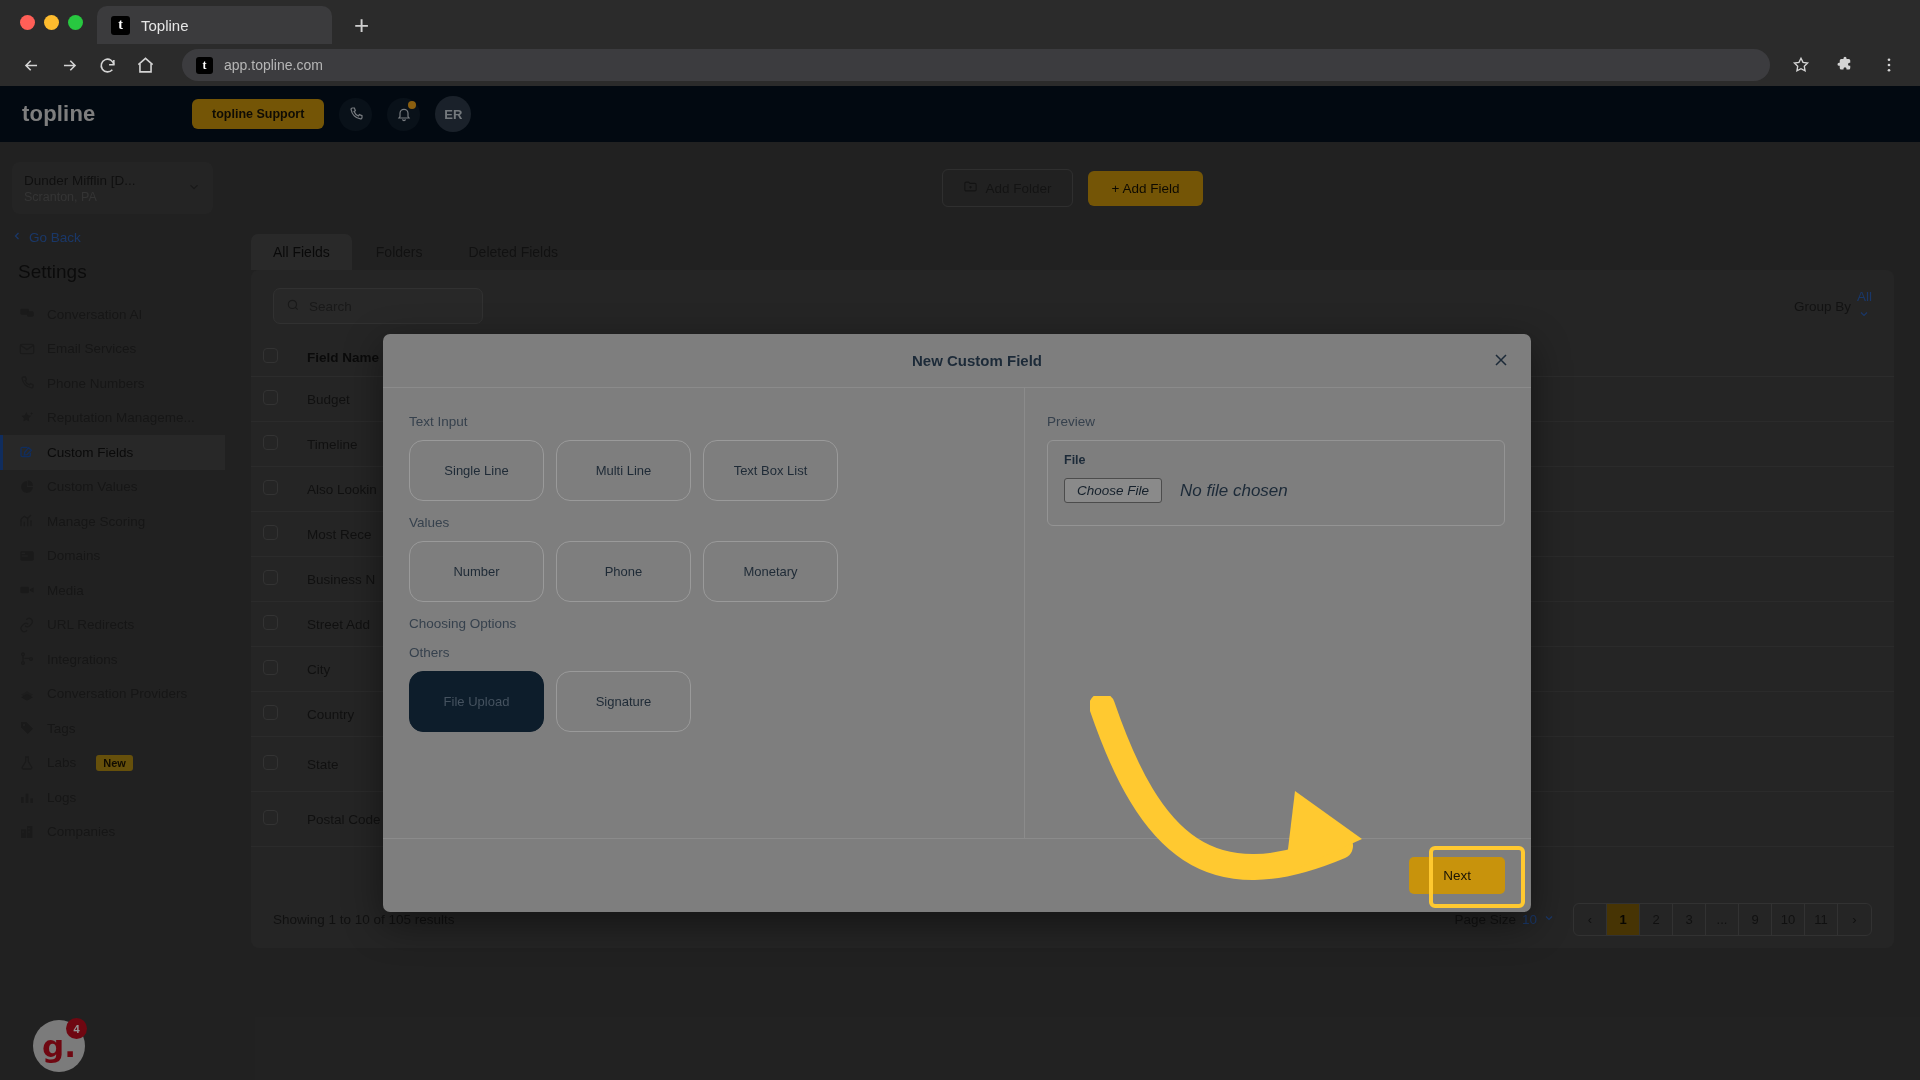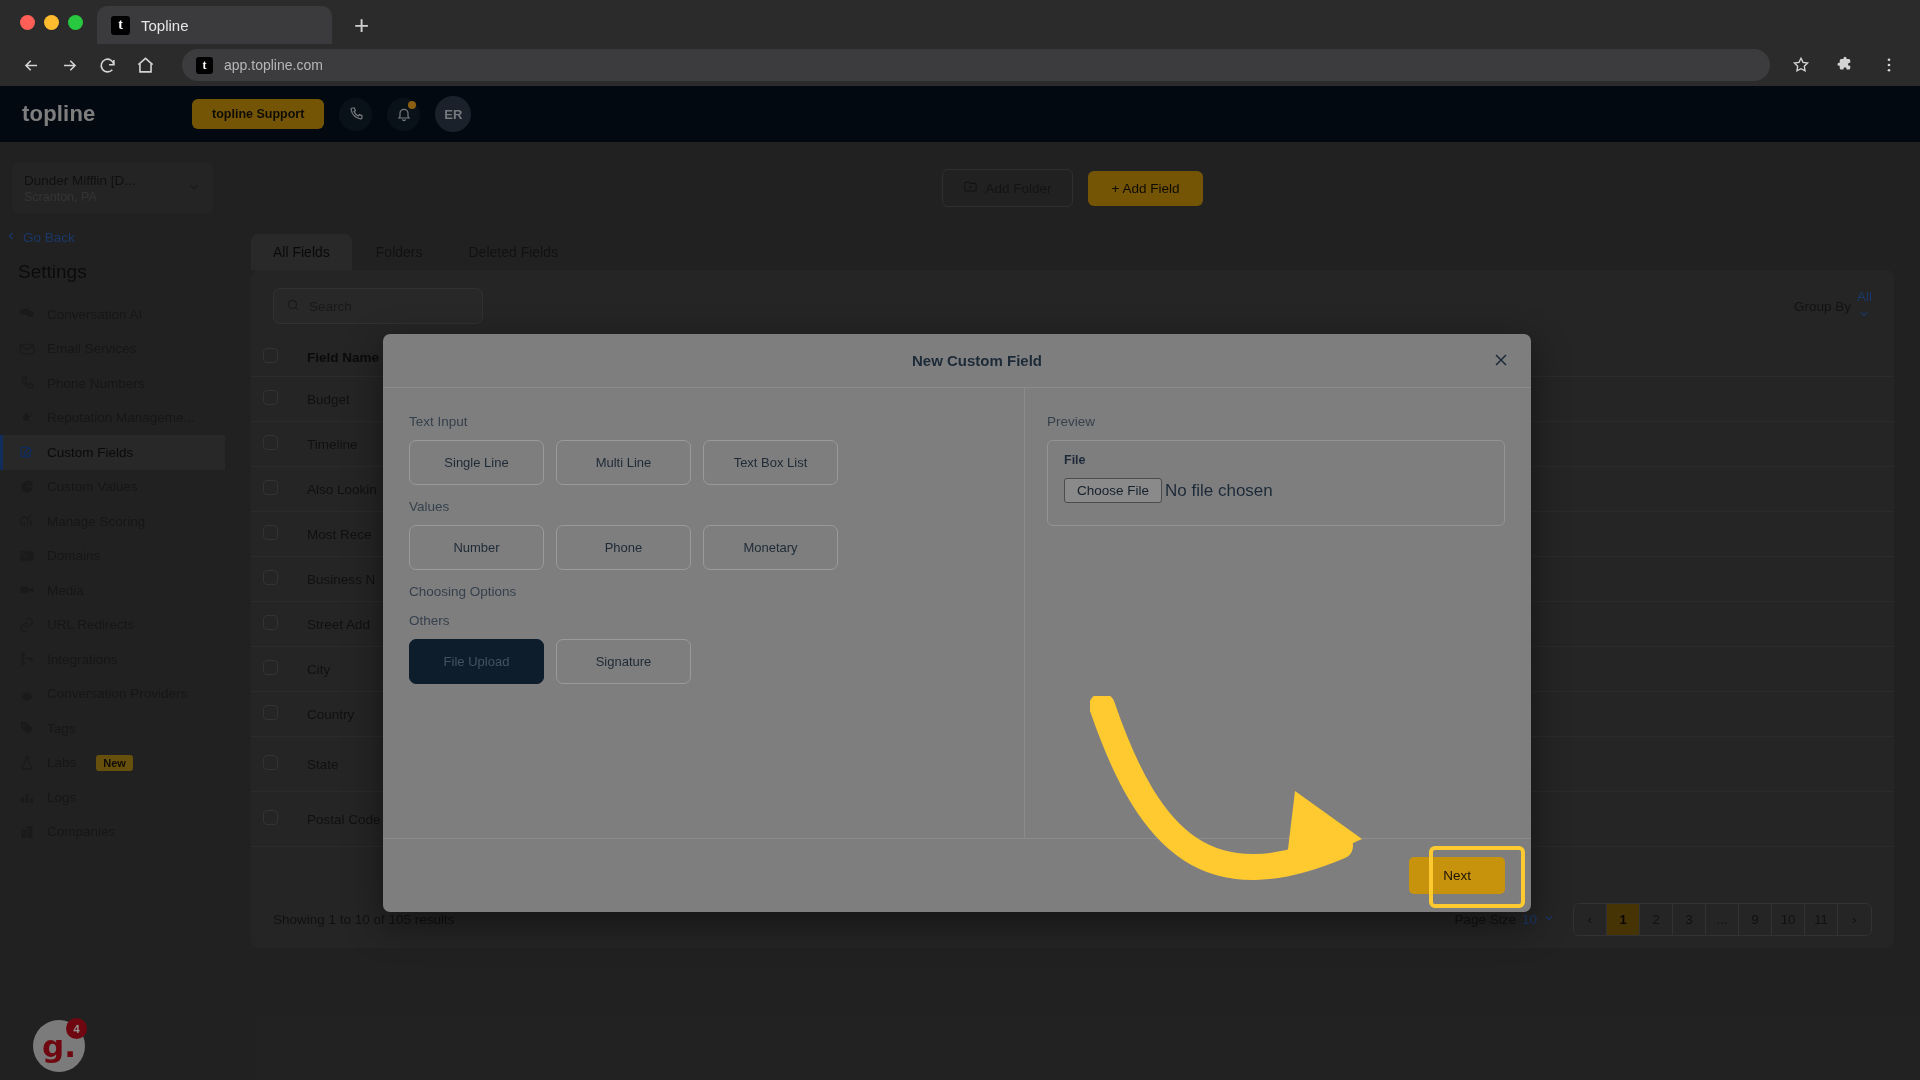--- a/index.html
+++ b/index.html
@@ -81,21 +81,21 @@
 
   .body-area { display: flex; height: 938px; background: #3a3a3a; }
 
   
   .sidebar { width: 225px; background: #3a3a3a; padding-top: 12px; position: relative; flex-shrink: 0; }
   .org-card { margin: 8px 12px 0; padding: 10px 12px; border-radius: 8px; background: #3f3f3f; display: flex; align-items: center; }
   .org-text { flex: 1; }
   .org-name { color: #1b1b1b; font-size: 13.5px; font-weight: 500; line-height: 1.35; }
   .org-sub { color: #5a5a5a; font-size: 12.5px; }
   .org-chev { color: #2a2a2a; font-size: 12px; }
-  .go-back { color: #2c5fb3; font-size: 13.5px; padding: 16px 5px 0; display: flex; align-items: center; gap: 6px; }
+  .go-back { color: #2c5fb3; font-size: 13.5px; padding: 16px 11px 0; display: flex; align-items: center; gap: 6px; }
   .settings-title { color: #141414; font-size: 19px; font-weight: 500; padding: 16px 18px 10px; }
   .nav-list { padding-top: 4px; }
   .nav-item {
     display: flex; align-items: center; gap: 12px; height: 34.5px; padding: 0 18px;
     color: #262626; font-size: 13.5px; position: relative;
   }
   .nav-item.active { background: #454545; }
   .nav-item.active::before { content: ""; position: absolute; left: 0; top: 0; bottom: 0; width: 3px; background: #1c4fa3; }
   .nav-item.active .nav-label { color: #121212; }
   .nav-icon { width: 17px; height: 17px; display: flex; align-items: center; justify-content: center; color: #2d2d2d; flex-shrink: 0; }
@@ -194,28 +194,28 @@
   }
   .modal-title { color: #1c2a38; font-size: 15px; font-weight: bold; margin-left: 40px; }
   .modal-close { position: absolute; right: 20px; top: 16px; color: #1c2a38; font-size: 21px; line-height: 1; }
   .modal-body { flex: 1; display: flex; }
   .modal-left { flex: 1; padding: 26px 26px 10px 26px; border-right: 1px solid #8b8b8b; }
   .modal-right { width: 506px; padding: 26px 26px 10px 22px; }
   .sec-label { color: #36414d; font-size: 13.5px; margin-bottom: 11px; margin-top: 14px; }
   .sec-label:first-child { margin-top: 0; }
   .type-grid { display: flex; gap: 12px; flex-wrap: wrap; }
   .type-btn {
-    width: 135px; height: 45px; border: 1px solid #9a9a9a; border-radius: 7px;
+    width: 135px; height: 61px; border: 1px solid #9a9a9a; border-radius: 14px;
     display: flex; align-items: center; justify-content: center;
     color: #1e2a36; font-size: 13px; background: transparent;
   }
   .type-btn.selected { background: #0d1d2b; border-color: #0d1d2b; color: #45525f; }
   .preview-card { border: 1px solid #949494; border-radius: 6px; padding: 12px 16px 22px; }
   .preview-label { color: #1c2a38; font-size: 12.5px; font-weight: bold; margin-bottom: 11px; }
-  .file-row { display: flex; align-items: center; gap: 3px; }
+  .file-row { display: flex; align-items: center; gap: 18px; font-style: italic; }
   .choose-file {
     border: 1px solid #4c4c4c; border-radius: 3px; padding: 4px 12px;
     color: #15202b; font-size: 13.5px; background: #8a8a8a;
   }
   .no-file { color: #1c2a38; font-size: 17px; }
   .modal-foot {
     height: 74px; border-top: 1px solid #8b8b8b; display: flex; align-items: center;
     justify-content: flex-end; padding: 0 26px;
   }
   .next-btn {

